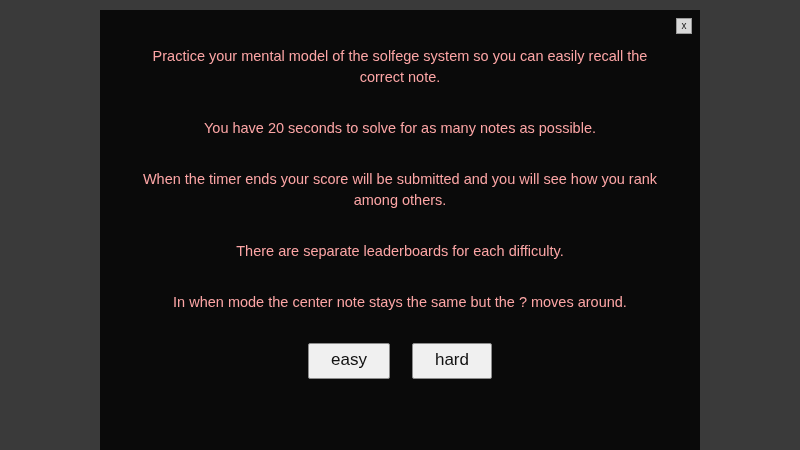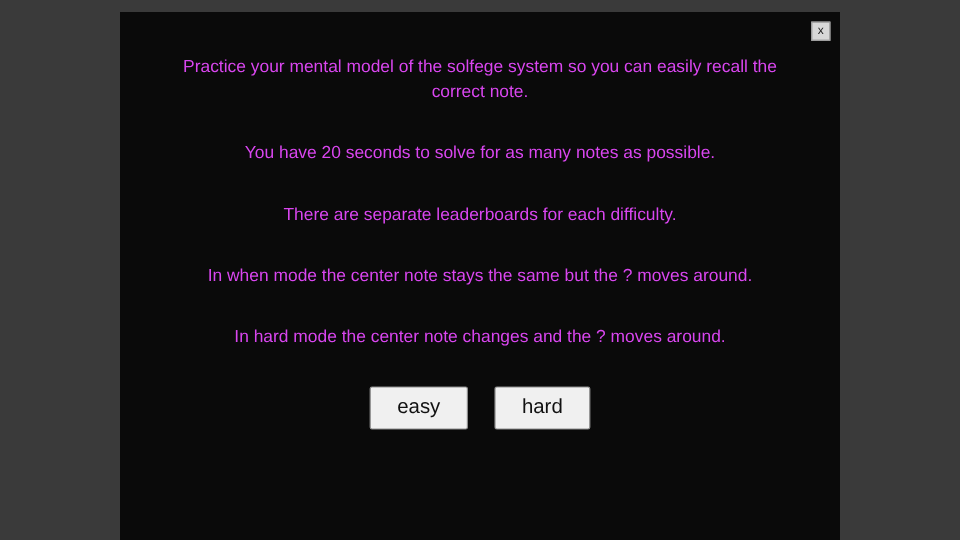--- a/index.html
+++ b/index.html
@@ -42,21 +42,21 @@
     text-align: center;
     font-family: "Liberation Sans", sans-serif;
     cursor: pointer;
     padding: 0;
   }
   #instructions {
     padding: 36px 28px 0 28px;
     box-sizing: border-box;
   }
   .para {
-    color: #d946ef;
+    color: #fca5a5;
     font-size: 14.5px;
     line-height: 21px;
     text-align: center;
     margin: 0 0 30px 0;
     padding: 0 8px;
   }
   .para.wide {
     padding: 0 0px;
   }
   #difficulty-row {
@@ -82,23 +82,23 @@
 
 <div id="app">
 
   <div id="modal">
 
     <button id="close-btn">x</button>
 
     <div id="instructions">
       <p class="para">Practice your mental model of the solfege system so you can easily recall the correct note.</p>
       <p class="para">You have 20 seconds to solve for as many notes as possible.</p>
+      <p class="para wide">When the timer ends your score will be submitted and you will see how you rank among others.</p>
       <p class="para">There are separate leaderboards for each difficulty.</p>
       <p class="para wide">In when mode the center note stays the same but the ? moves around.</p>
-      <p class="para wide">In hard mode the center note changes and the ? moves around.</p>
 
       <div id="difficulty-row">
         <button class="diff-btn">easy</button>
         <button class="diff-btn">hard</button>
       </div>
     </div>
 
   </div>
 </div>
 

